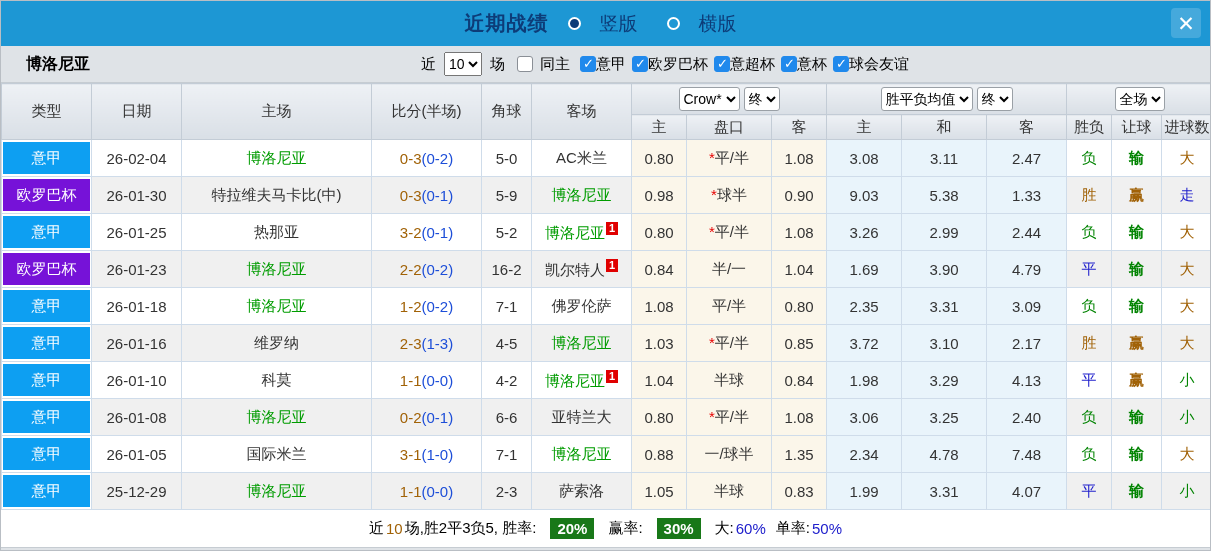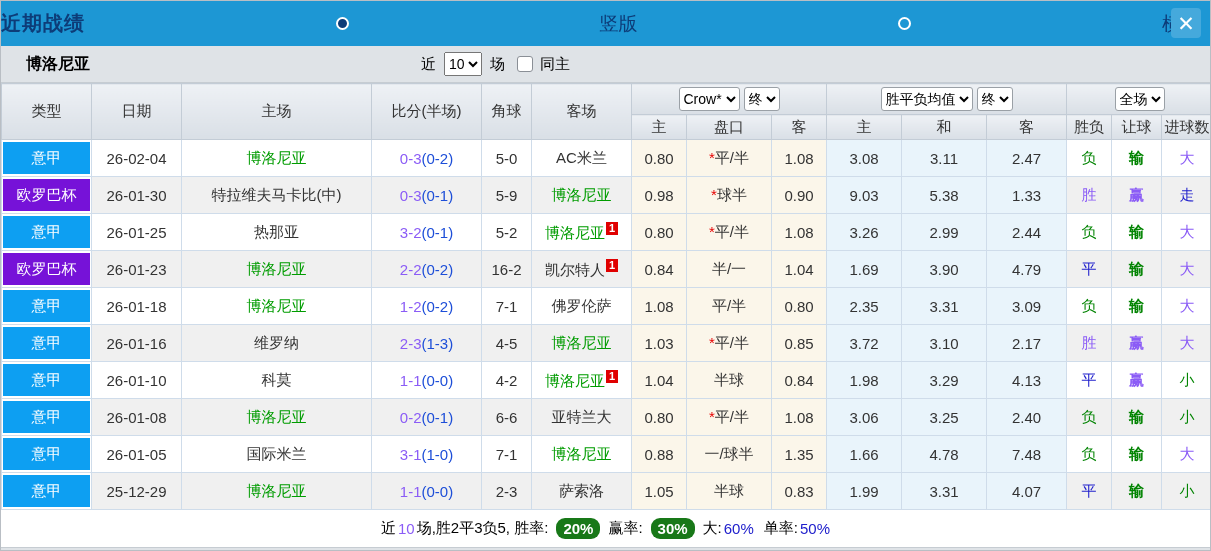--- a/index.html
+++ b/index.html
@@ -1,21 +1,21 @@
 <!DOCTYPE html>
 <html><head>
 <meta charset="utf-8">
 <style>
   * { margin:0; padding:0; box-sizing:border-box; }
   html,body { background:#fff; }
   body { font-family:"Liberation Sans","DejaVu Sans",sans-serif; }
   .app { width:1211px; height:551px; border:1px solid #b9bec4; background:#fff; overflow:hidden; position:relative; }
 
   
-  .titlebar { height:45px; background:#1d97d4; position:relative; display:flex; align-items:center; justify-content:space-between; gap:19px; }
+  .titlebar { height:45px; background:#1d97d4; position:relative; display:flex; align-items:center; justify-content:center; gap:19px; }
   .titlebar .title { font-size:20px; font-weight:bold; color:#0d3c78; letter-spacing:1px; }
   .radio { width:13px; height:13px; border-radius:50%; border:2px solid #fff; display:inline-block; vertical-align:middle; }
   .radio.sel { background:#0d3c78; }
   .radio-label { font-size:19px; color:#0d3c78; margin-right:10px; }
   .close-btn { position:absolute; right:9px; top:7px; width:30px; height:30px; background:#45a9dc; border-radius:4px; color:#fff; font-size:21px; font-weight:bold; display:flex; align-items:center; justify-content:center; cursor:pointer; line-height:1; }
 
   
   .filterbar { height:37px; background:#dfe3e7; border-bottom:1px solid #c6ccd2; display:flex; align-items:center; font-size:15px; color:#000; }
   .team-name { font-weight:bold; font-size:16px; padding-left:25px; width:420px; }
   .filters { display:flex; align-items:center; gap:4px; }
@@ -37,31 +37,31 @@
   td { height:37px; color:#333; }
   tr.odd td { background:#fff; }
   tr.even td { background:#f0f0f0; }
   td.beige { background:#fbf6ea !important; }
   td.lblue { background:#e9f4fb !important; }
   td.typec { background:#fff !important; padding:2px 1px; }
   .badge { height:100%; display:flex; align-items:center; justify-content:center; color:#fff; font-size:15px; }
   .badge.blue { background:#0d9ff2; }
   .badge.purple { background:#7612d8; }
   .focus-team { color:#009c00; }
-  .c-red { color:#8b5cf6; }
+  .c-red { color:#a16207; }
   .c-green { color:#028402; }
   .c-blue { color:#2020cc; }
   .half { color:#1d4ed8; }
   .star { color:#e60000; }
   .num1 { display:inline-block; background:#e00000; color:#fff; font-size:11px; font-weight:bold; line-height:13px; padding:0 3px; vertical-align:6px; margin-left:1px; }
   td.bold { font-weight:bold; }
 
   
   .footer { height:37px; display:flex; align-items:center; justify-content:center; font-size:15px; color:#000; gap:2px; background:#fff; }
-  .pct-badge { background:#187818; color:#fff; font-weight:bold; padding:2px 7px; margin:0 6px;border-radius:9px; }
+  .pct-badge { background:#187818; color:#fff; font-weight:bold; padding:2px 7px; margin:0 12px; }
   .bottom-strip { height:7px; background:#dfe3e7; border-top:1px solid #c6ccd2; }
 </style>
 </head>
 <body>
 
 <div class="app">
 
   <div class="titlebar">
     <span class="title">近期战绩</span>
     <span class="radio sel"></span>
@@ -74,20 +74,21 @@
   <div class="filterbar">
     <span class="team-name">博洛尼亚</span>
     <span class="filters">
       <span>近</span>
       <select>
         <option>10</option>
       </select>
       <span>场</span>
       <span class="cb"></span>
       <span>同主</span>
+      <span id="competitions"><span class="cb checked"></span><span>意甲</span><span class="cb checked"></span><span>欧罗巴杯</span><span class="cb checked"></span><span>意超杯</span><span class="cb checked"></span><span>意杯</span><span class="cb checked"></span><span>球会友谊</span></span>
     </span>
   </div>
 
   <table>
     <colgroup>
       <col style="width:90px">
         <col style="width:90px">
         <col style="width:190px">
         <col style="width:110px">
       <col style="width:50px">
@@ -298,21 +299,21 @@
             <div class="badge blue">意甲</div>
           </td>
           <td>26-01-05</td>
           <td><span>国际米兰</span></td>
           <td><span class="c-red">3-1</span><span class="half">(1-0)</span></td>
           <td>7-1</td>
           <td><span class="focus-team">博洛尼亚</span></td>
           <td class="beige">0.88</td>
           <td class="beige"><span>一/球半</span></td>
           <td class="beige">1.35</td>
-          <td class="lblue">1.66</td>
+          <td class="lblue">2.34</td>
           <td class="lblue">4.78</td>
           <td class="lblue">7.48</td>
           <td class="c-green">负</td>
           <td class="bold c-green">输</td>
           <td class="c-red">大</td>
         </tr>
         <tr class="even">
           <td class="typec">
             <div class="badge blue">意甲</div>
           </td>

